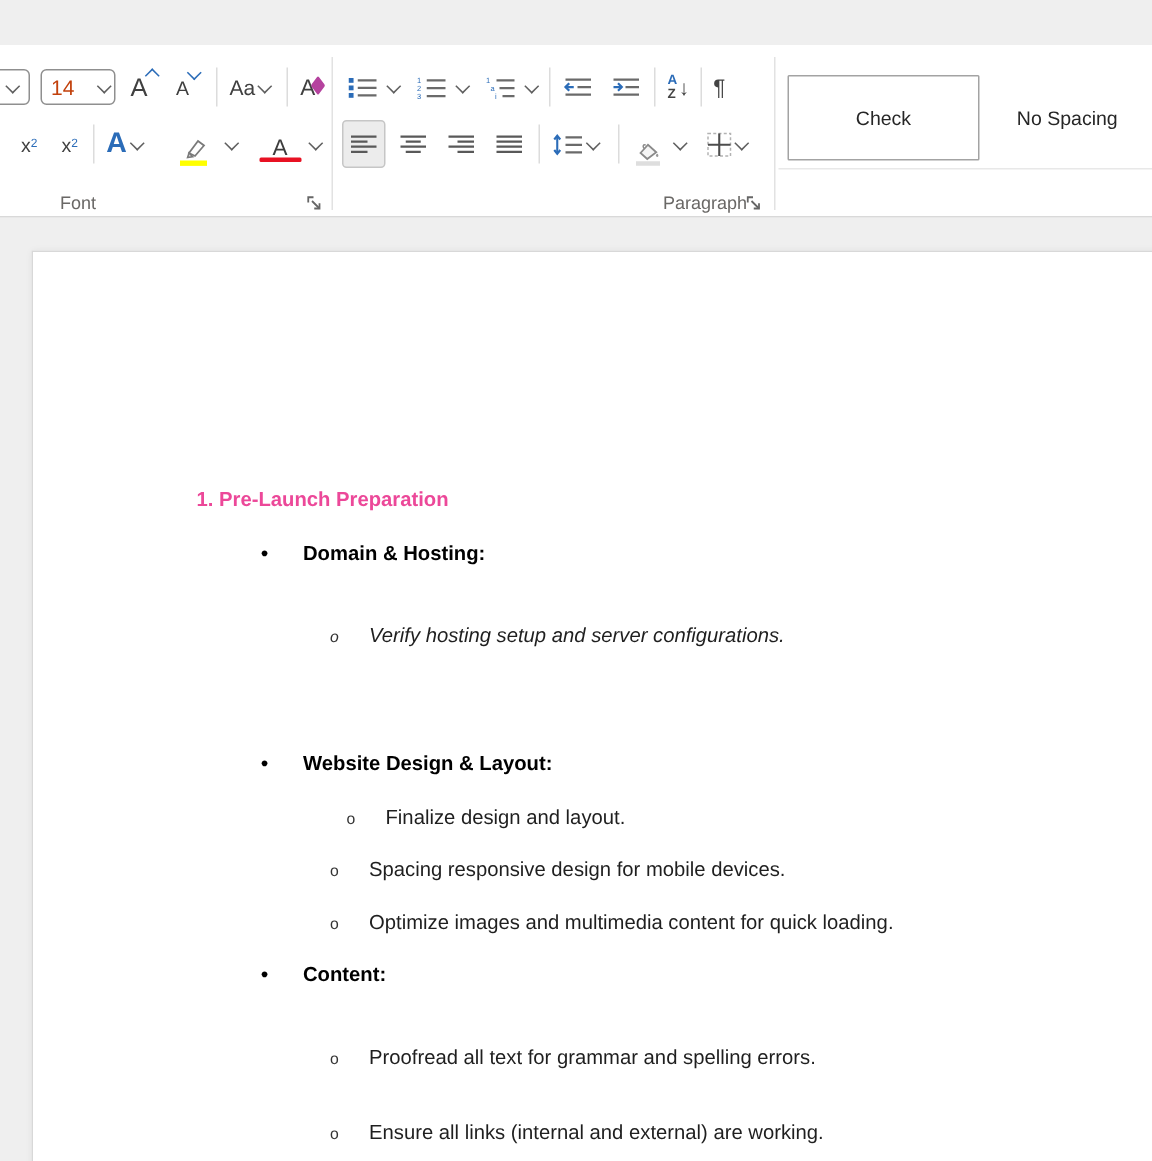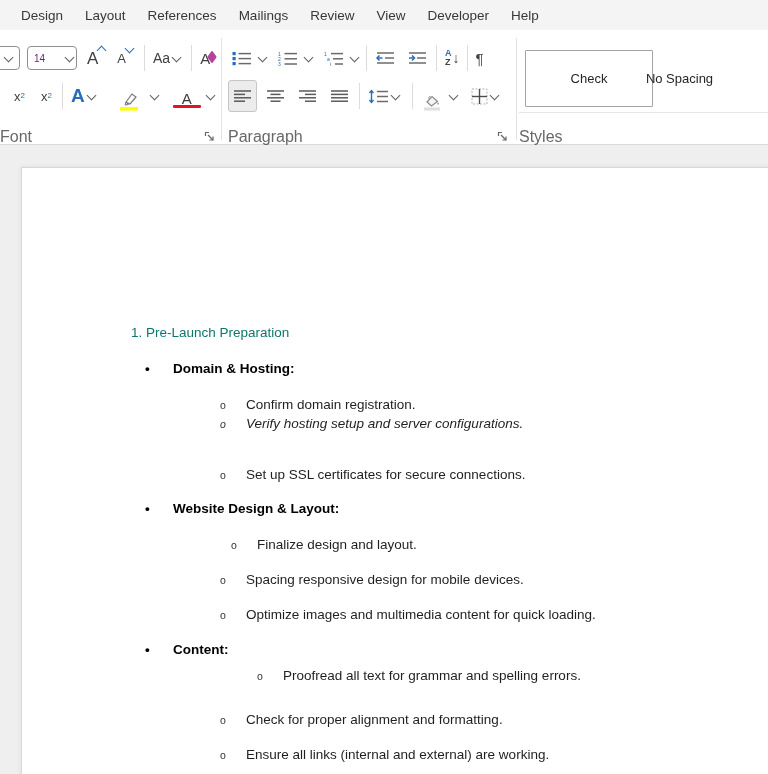--- a/index.html
+++ b/index.html
@@ -14,63 +14,53 @@
   .ribbon{position:absolute;left:0;top:30px;width:768px;height:115px;background:#ffffff;border-bottom:1px solid #d9d9d9;box-sizing:border-box;}
   .rrow{position:absolute;display:flex;align-items:center;height:32px;}
   .btn{display:flex;align-items:flex-end;justify-content:center;height:30px;padding:0 4px;border-radius:3px;position:relative;}
   .btn.center{align-items:center;}
   .btn.selected{background:#ececec;border:1px solid #c6c6c6;}
   .chev{width:6px;height:6px;border-right:1.3px solid #5f5f5f;border-bottom:1.3px solid #5f5f5f;transform:rotate(45deg);display:inline-block;margin:0 3px 2px 3px;flex:0 0 auto;}
   .chev.up{transform:rotate(225deg);margin:4px 0 0 0;border-color:#2b6cb8;}
   .chev.dn{border-color:#2b6cb8;margin:0 0 2px 0;}
   .vsep{width:1px;height:26px;background:#dcdcdc;margin:0 4px;align-self:center;}
   .gsep{position:absolute;top:8px;width:1px;height:102px;background:#e2e2e2;}
-  .glabel{position:absolute;top:98px;font-size:16px;color:#6a6866;text-align:left;}
+  .glabel{position:absolute;top:98px;font-size:12px;color:#6a6866;text-align:right;}
   .launcher{position:absolute;top:99px;width:13px;height:13px;cursor:pointer;}
 
   .combo{height:24px;border:1px solid #8f8f8f;border-radius:4px;background:#fff;display:flex;align-items:center;box-sizing:border-box;}
-  .combo .val{font-size:10px;color:#701a75;padding-left:6px;flex:1;}
+  .combo .val{font-size:14px;color:#c2410c;padding-left:6px;flex:1;}
 
   .ltr{color:#404040;line-height:1;}
   .blue{color:#2b6cb8;}
   .scriptdigit{font-size:8px;color:#2b6cb8;line-height:1;}
 
   .colorbar{position:absolute;left:3px;right:3px;bottom:3px;height:3.5px;border-radius:1px;}
 
   
   .stylebox{position:absolute;display:flex;align-items:center;justify-content:center;font-size:13px;color:#262626;box-sizing:border-box;cursor:pointer;}
   .stylebox.sel{border:1px solid #a3a3a3;background:#fff;box-shadow:inset 0 0 0 4px #fff;border-radius:1px;}
   .gallery-baseline{position:absolute;left:519px;top:82px;width:249px;height:1px;background:#e8e8e8;}
 
   
   .docarea{position:absolute;left:0;top:146px;width:768px;height:628px;background:#efefef;}
   .page{position:absolute;left:21px;top:21px;width:760px;height:640px;background:#ffffff;border:1px solid #d8d8d8;box-shadow:0 0 5px rgba(0,0,0,.07);}
   .dline{position:absolute;white-space:nowrap;color:#1b1b1b;}
   .doc-h1{font-size:17px;font-weight:bold;color:#000;}
-  .doc-h2{font-size:13.5px;font-weight:normal;color:#0f766e;}
-  .doc-bullet{left:123px;font-size:13.5px;font-weight:bold;color:#000;}
+  .doc-h2{font-size:13.5px;font-weight:bold;color:#ec4899;}
+  .doc-bullet{left:152px;font-size:13.5px;font-weight:bold;color:#000;}
   .doc-bullet .marker{display:inline-block;width:28px;font-weight:bold;}
   .doc-sub{left:198px;font-size:13.5px;color:#1f1f1f;}
   .doc-sub .marker{display:inline-block;width:26px;font-size:10.5px;color:#333;}
 </style>
 </head>
 <body>
 
 <div class="app">
 
-  <div class="tabbar">
-    <div class="tab">Design</div>
-    <div class="tab">Layout</div>
-    <div class="tab">References</div>
-    <div class="tab">Mailings</div>
-    <div class="tab">Review</div>
-    <div class="tab">View</div>
-    <div class="tab">Developer</div>
-    <div class="tab">Help</div>
-  </div>
 
   <div class="ribbon">
 
     <div class="rrow" style="left:0;top:12px;">
       <div class="combo" style="width:56px;margin-left:-36px;justify-content:flex-end;padding-right:4px;">
         <span class="chev"></span>
       </div>
       <div class="combo" style="width:50px;margin-left:7px;">
         <span class="val">14</span>
         <span class="chev"></span>
@@ -276,67 +266,58 @@
           <path d="M5 5 L10 10" stroke="#666" stroke-width="1.2"></path>
           <path d="M10 6.5 V10 H6.5" fill="none" stroke="#666" stroke-width="1.2"></path>
         </svg>
     </div>
 
     <div class="gsep" style="left:516px;"></div>
 
     <div class="stylebox sel" style="left:525px;top:20px;width:128px;height:57px;">
       <span>Check</span>
     </div>
-    <div class="stylebox" style="left:623px;top:20px;width:113px;height:57px;">
+    <div class="stylebox" style="left:655px;top:20px;width:113px;height:57px;">
       <span>No Spacing</span>
     </div>
     <div class="gallery-baseline"></div>
     <div class="glabel" style="left:519px;width:392px;">Styles</div>
   </div>
 
   <div class="docarea">
     <div class="page">
 
 
       <div class="dline doc-h2" style="left:109px;top:157px;">1. Pre-Launch Preparation</div>
 
       <div class="dline doc-bullet" style="top:193px;">
         <span class="marker">•</span><span>Domain &amp; Hosting:</span>
       </div>
-      <div class="dline doc-sub" style="top:229px;">
-        <span class="marker">o</span><span>Confirm domain registration.</span>
-      </div>
       <div class="dline doc-sub" style="top:248px;font-style:italic;">
         <span class="marker">o</span><span>Verify hosting setup and server configurations.</span>
       </div>
-      <div class="dline doc-sub" style="top:299px;">
-        <span class="marker">o</span><span>Set up SSL certificates for secure connections.</span>
-      </div>
 
       <div class="dline doc-bullet" style="top:333px;">
         <span class="marker">•</span><span>Website Design &amp; Layout:</span>
       </div>
       <div class="dline doc-sub" style="top:369px;margin-left:11px;">
         <span class="marker">o</span><span>Finalize design and layout.</span>
       </div>
       <div class="dline doc-sub" style="top:404px;">
         <span class="marker">o</span><span>Spacing responsive design for mobile devices.</span>
       </div>
       <div class="dline doc-sub" style="top:439px;">
         <span class="marker">o</span><span>Optimize images and multimedia content for quick loading.</span>
       </div>
 
       <div class="dline doc-bullet" style="top:474px;">
         <span class="marker">•</span><span>Content:</span>
       </div>
-      <div class="dline doc-sub" style="top:500px;margin-left:37px;">
+      <div class="dline doc-sub" style="top:529px;">
         <span class="marker">o</span><span>Proofread all text for grammar and spelling errors.</span>
-      </div>
-      <div class="dline doc-sub" style="top:544px;">
-        <span class="marker">o</span><span>Check for proper alignment and formatting.</span>
       </div>
       <div class="dline doc-sub" style="top:579px;">
         <span class="marker">o</span><span>Ensure all links (internal and external) are working.</span>
       </div>
 
     </div>
   </div>
 </div>
 
 </body></html>

